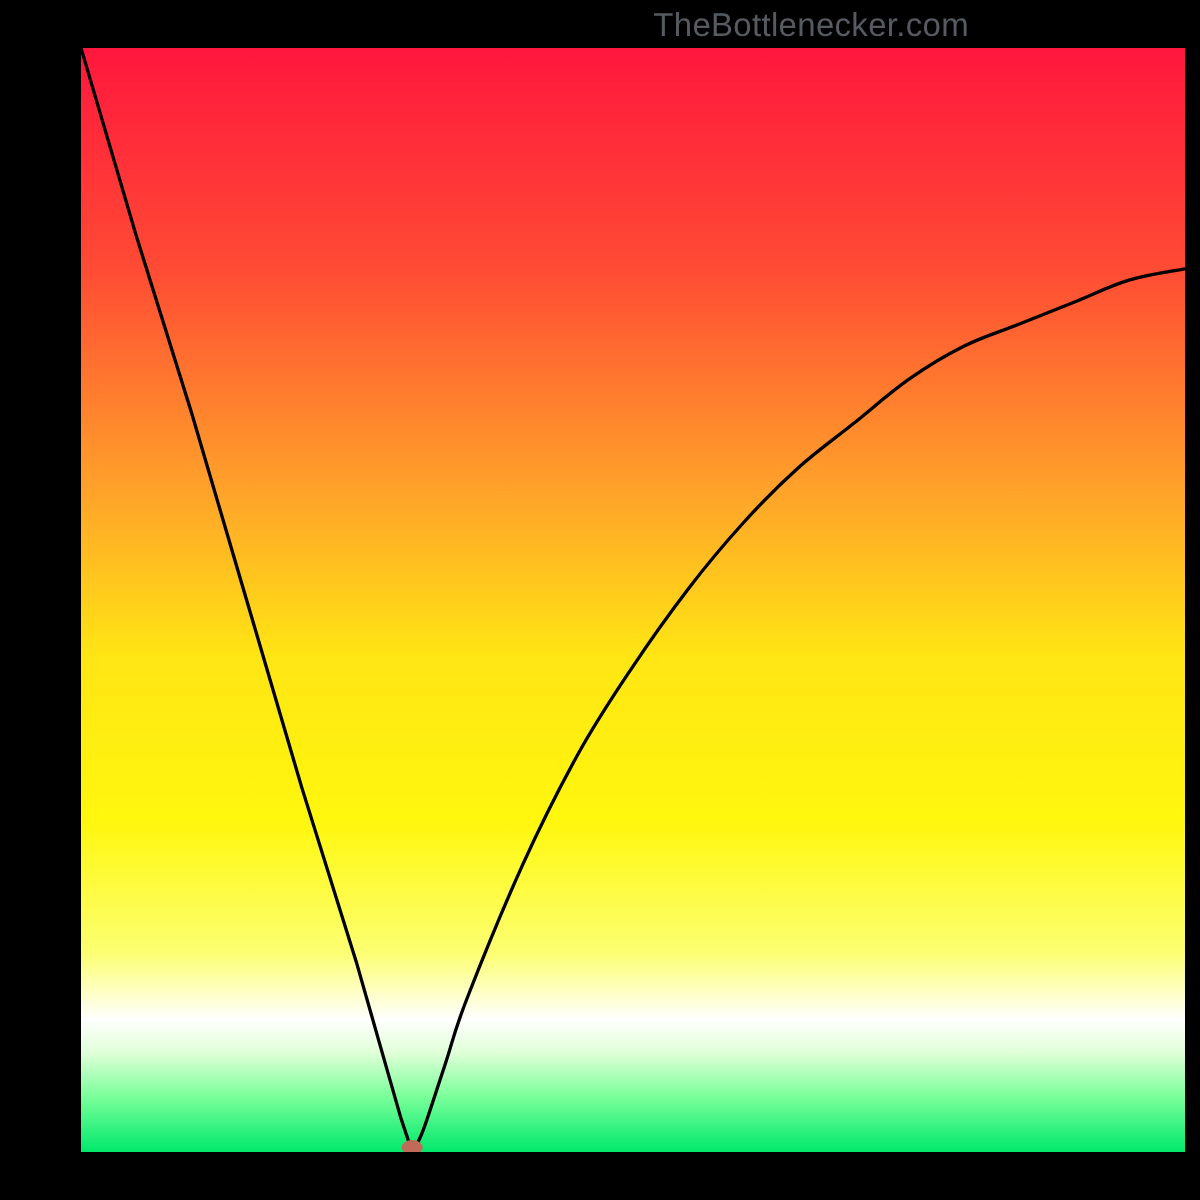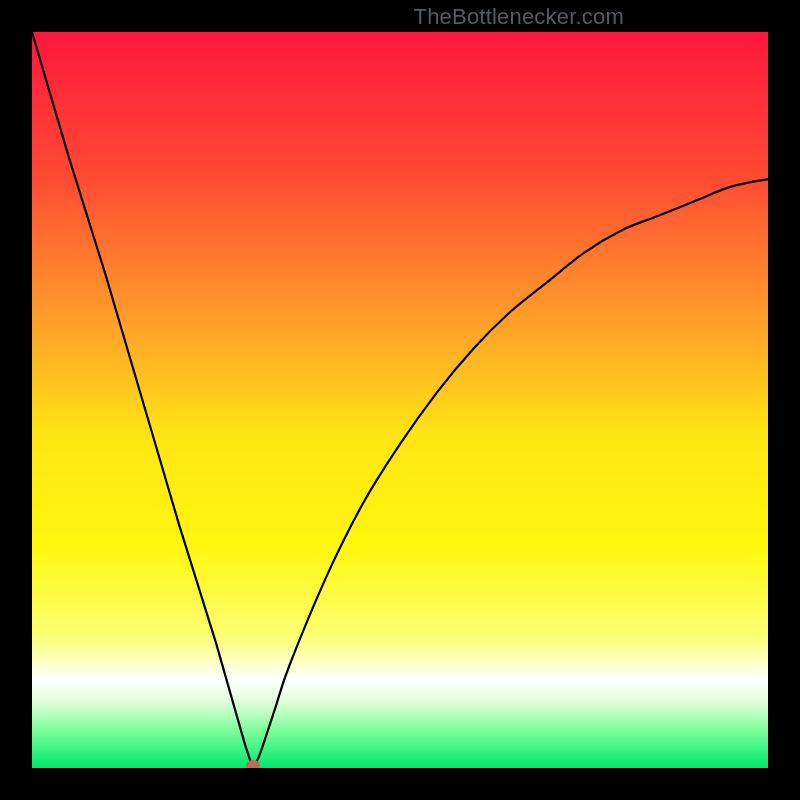--- a/index.html
+++ b/index.html
@@ -9,20 +9,21 @@
     height: 800px;
     background: #000;
     overflow: hidden;
     font-family: Arial, Helvetica, sans-serif;
   }
   .frame {
     position: relative;
     width: 636px;
     height: 800px;
     background: #000;
+    margin-left: 22px;
   }
   .watermark {
     position: absolute;
     top: 4px;
     right: 12px;
     font-size: 22px;
     color: #555b61;
     font-weight: 500;
     letter-spacing: 0.2px;
     z-index: 5;

